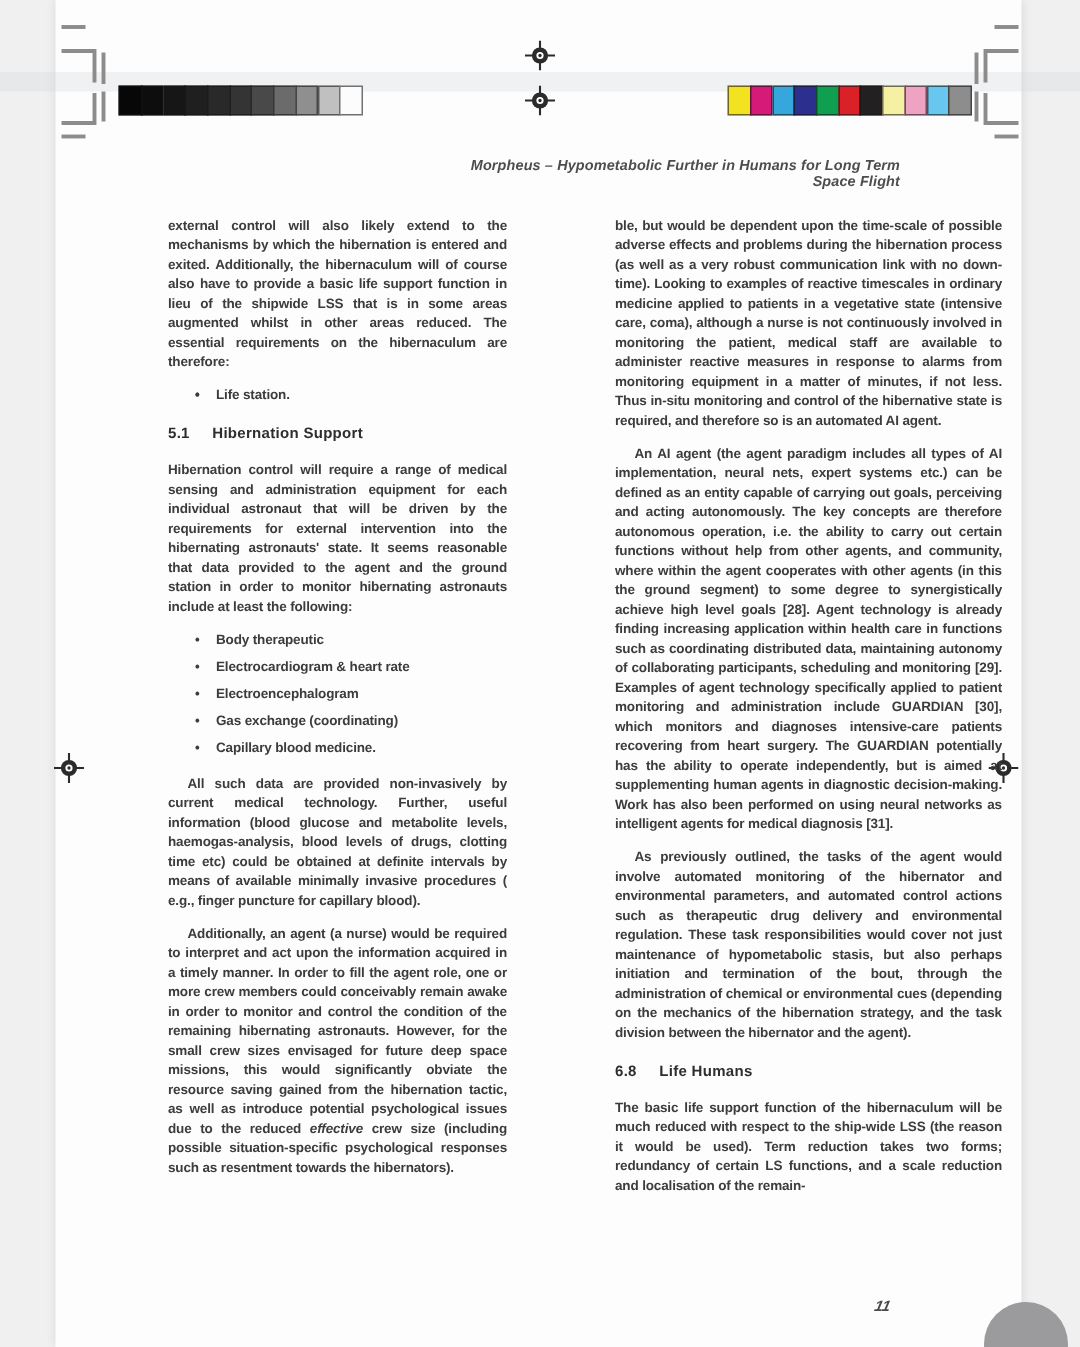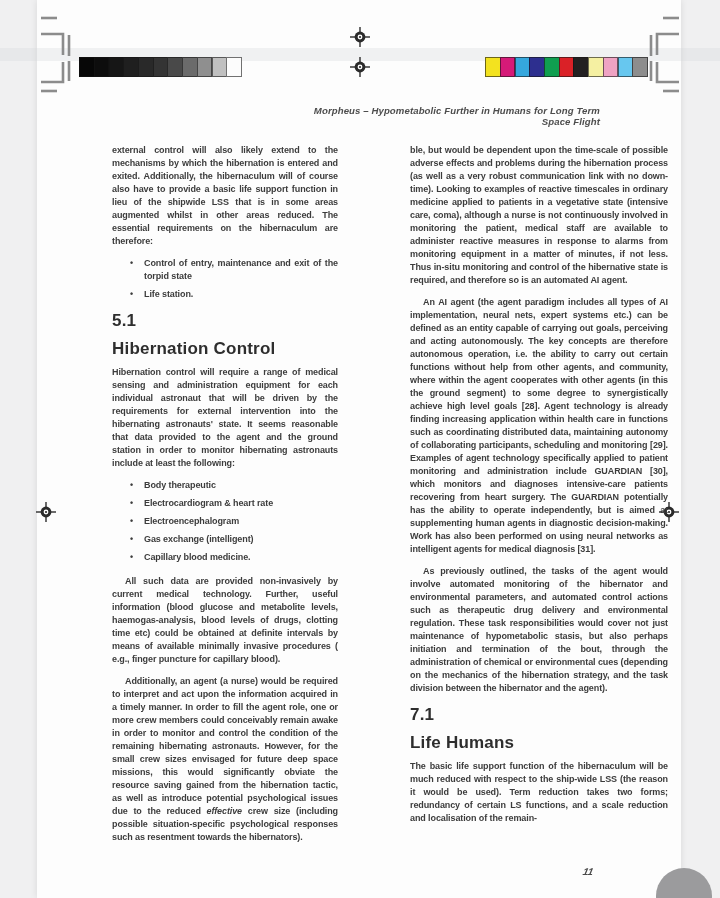--- a/index.html
+++ b/index.html
@@ -11,21 +11,21 @@
   .bar .swatch{width:13.5px;height:18px;border:0.8px solid rgba(20,20,20,0.6);margin-left:-0.8px;}
   #grayscale-bar{left:80px;}
   #color-bar{left:486px;}
   .regmark{position:absolute;z-index:4;}
   .header-line{position:absolute;left:300px;top:105px;width:300px;text-align:right;font-style:italic;font-size:9.6px;font-weight:600;color:#4d4d4d;letter-spacing:0.1px;z-index:5;}
   .col{position:absolute;top:144px;height:745px;overflow:hidden;z-index:5;color:#3c3c3c;font-size:9px;line-height:13px;font-weight:700;text-align:justify;letter-spacing:-0.1px;}
   #col-left{left:112px;width:226px;}
   #col-right{left:370px;width:258px;margin-left:40px;}
   .col p{margin:0 0 9px 0;}
   .col p.ind{text-indent:13px;}
-  .sec-head{display:flex;gap:15px;font-size:17px;font-weight:700;color:#2e2e2e;margin:13px 0 11px 0;letter-spacing:0.2px;flex-direction:column;}
+  .sec-head{display:flex;gap:15px;font-size:10px;font-weight:700;color:#2e2e2e;margin:13px 0 11px 0;letter-spacing:0.2px;}
   ul.blist{list-style:none;margin:2px 0 11px 0;padding:0 0 0 18px;}
   ul.blist li{position:relative;padding-left:14px;margin-bottom:5px;}
   ul.blist li .dot{position:absolute;left:0;top:0;}
   .page-number{position:absolute;left:583px;top:866px;font-size:10px;font-style:italic;font-weight:700;color:#4a4a4a;transform:skewX(-12deg);z-index:5;}
   .fab-circle{position:absolute;left:656px;top:868px;width:56px;height:56px;border-radius:50%;background:#9b9b9d;z-index:9;}
   .em-it{font-style:italic;margin-top:10px;}
 </style>
 </head>
 <body>
 
@@ -120,45 +120,45 @@
     <circle cx="10" cy="10" r="5.4" fill="#2b2b2b"></circle>
       <circle cx="10" cy="10" r="2.4" fill="#ffffff"></circle>
       <circle cx="10" cy="10" r="1.1" fill="#2b2b2b"></circle>
   </svg>
 
   <div class="header-line">Morpheus – Hypometabolic Further in Humans for Long Term Space Flight</div>
 
   <div class="col" id="col-left">
     <p>external control will also likely extend to the mechanisms by which the hibernation is entered and exited. Additionally, the hibernaculum will of course also have to provide a basic life support function in lieu of the shipwide LSS that is in some areas augmented whilst in other areas reduced. The essential requirements on the hibernaculum are therefore:</p>
     <ul class="blist">
-      <li><span class="dot">•</span><span>Control of entry, maintenance and exit of the torpid state</span></li>
+      <li><span class="dot">•</span></li>
       <li><span class="dot">•</span><span>Life station.</span></li>
     </ul>
     <div class="sec-head">
       <span>5.1</span>
-      <span>Hibernation Control</span>
+      <span>Hibernation Support</span>
     </div>
     <p>Hibernation control will require a range of medical sensing and administration equipment for each individual astronaut that will be driven by the requirements for external intervention into the hibernating astronauts' state. It seems reasonable that data provided to the agent and the ground station in order to monitor hibernating astronauts include at least the following:</p>
     <ul class="blist">
       <li><span class="dot">•</span><span>Body therapeutic</span></li>
       <li><span class="dot">•</span><span>Electrocardiogram &amp; heart rate</span></li>
       <li><span class="dot">•</span><span>Electroencephalogram</span></li>
-      <li><span class="dot">•</span><span>Gas exchange (intelligent)</span></li>
+      <li><span class="dot">•</span><span>Gas exchange (coordinating)</span></li>
       <li><span class="dot">•</span><span>Capillary blood medicine.</span></li>
     </ul>
     <p class="ind">All such data are provided non-invasively by current medical technology. Further, useful information (blood glucose and metabolite levels, haemogas-analysis, blood levels of drugs, clotting time etc) could be obtained at definite intervals by means of available minimally invasive procedures ( e.g., finger puncture for capillary blood).</p>
     <p class="ind"><span>Additionally, an agent (a nurse) would be required to interpret and act upon the information acquired in a timely manner. In order to fill the agent role, one or more crew members could conceivably remain awake in order to monitor and control the condition of the remaining hibernating astronauts. However, for the small crew sizes envisaged for future deep space missions, this would significantly obviate the resource saving gained from the hibernation tactic, as well as introduce potential psychological issues due to the reduced </span><span class="em-it">effective</span><span> crew size (including possible situation-specific psychological responses such as resentment towards the hibernators).</span></p>
   </div>
 
   <div class="col" id="col-right">
     <p>ble, but would be dependent upon the time-scale of possible adverse effects and problems during the hibernation process (as well as a very robust communication link with no down-time). Looking to examples of reactive timescales in ordinary medicine applied to patients in a vegetative state (intensive care, coma), although a nurse is not continuously involved in monitoring the patient, medical staff are available to administer reactive measures in response to alarms from monitoring equipment in a matter of minutes, if not less. Thus in-situ monitoring and control of the hibernative state is required, and therefore so is an automated AI agent.</p>
     <p class="ind">An AI agent (the agent paradigm includes all types of AI implementation, neural nets, expert systems etc.) can be defined as an entity capable of carrying out goals, perceiving and acting autonomously. The key concepts are therefore autonomous operation, i.e. the ability to carry out certain functions without help from other agents, and community, where within the agent cooperates with other agents (in this the ground segment) to some degree to synergistically achieve high level goals [28]. Agent technology is already finding increasing application within health care in functions such as coordinating distributed data, maintaining autonomy of collaborating participants, scheduling and monitoring [29]. Examples of agent technology specifically applied to patient monitoring and administration include GUARDIAN [30], which monitors and diagnoses intensive-care patients recovering from heart surgery. The GUARDIAN potentially has the ability to operate independently, but is aimed at supplementing human agents in diagnostic decision-making. Work has also been performed on using neural networks as intelligent agents for medical diagnosis [31].</p>
     <p class="ind">As previously outlined, the tasks of the agent would involve automated monitoring of the hibernator and environmental parameters, and automated control actions such as therapeutic drug delivery and environmental regulation. These task responsibilities would cover not just maintenance of hypometabolic stasis, but also perhaps initiation and termination of the bout, through the administration of chemical or environmental cues (depending on the mechanics of the hibernation strategy, and the task division between the hibernator and the agent).</p>
     <div class="sec-head">
-      <span>7.1</span>
+      <span>6.8</span>
       <span>Life Humans</span>
     </div>
     <p>The basic life support function of the hibernaculum will be much reduced with respect to the ship-wide LSS (the reason it would be used). Term reduction takes two forms; redundancy of certain LS functions, and a scale reduction and localisation of the remain-</p>
   </div>
 
   <div class="page-number">11</div>
 
   <div class="fab-circle"></div>
 
 </div>

